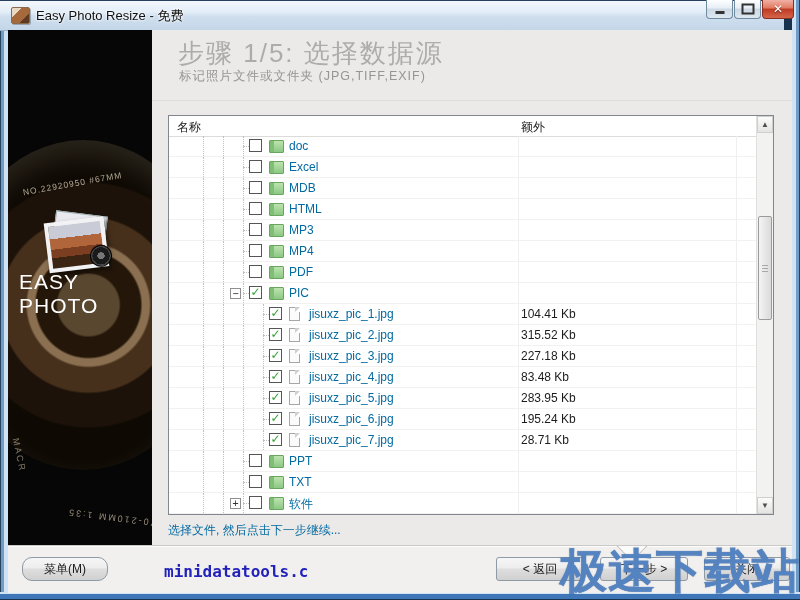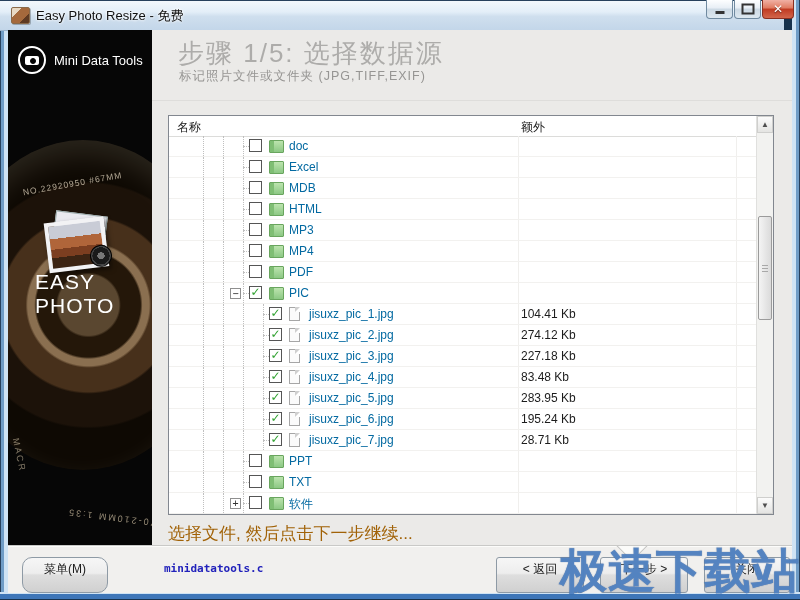--- a/index.html
+++ b/index.html
@@ -35,21 +35,21 @@
   .lens{position:absolute;left:-60px;top:110px;width:270px;height:330px;border-radius:50%;
     background:radial-gradient(circle at 52% 50%, #5a4730 0 14%, #241709 15% 24%, #8a6f50 25% 28%, #47301b 29% 40%, #1c1209 41% 56%, #0e0903 57% 78%, #050302 79% 100%);
     box-shadow:inset 0 14px 30px rgba(255,245,225,.12);}
   .ring-top{position:absolute;left:14px;top:146px;width:130px;color:#cfc3ae;font-size:8.5px;letter-spacing:1px;transform:rotate(-10deg);opacity:.85;white-space:nowrap;}
   .ring-bottom{position:absolute;left:18px;top:480px;width:130px;color:#b7a98f;font-size:9px;letter-spacing:2px;transform:rotate(187deg);opacity:.8;white-space:nowrap;}
   .ring-left{position:absolute;left:-6px;top:420px;color:#b7a98f;font-size:9px;letter-spacing:2px;transform:rotate(78deg);opacity:.7;}
   .photo-stack{position:absolute;left:38px;top:188px;width:56px;height:46px;transform:rotate(-7deg);}
   .photo-back{position:absolute;left:8px;top:-4px;width:50px;height:42px;background:#e9e9ef;border:1px solid #9aa;transform:rotate(14deg);}
   .photo-front{position:absolute;left:0;top:2px;width:52px;height:42px;background:linear-gradient(#c9ccd6 0 30%,#b0653a 30% 55%,#7c3e20 55% 75%,#3c2413 75% 100%);border:4px solid #f2f2f4;box-shadow:2px 3px 5px rgba(0,0,0,.5);}
   .photo-cam{position:absolute;right:-8px;bottom:-6px;width:20px;height:20px;border-radius:50%;background:radial-gradient(circle,#777 0 25%,#1a1a1a 26% 60%,#444 61% 75%,#111 76% 100%);border:1px solid #000;}
-  .logo1{position:absolute;left:27px;top:240px;color:#fff;font-size:21px;letter-spacing:1px;font-weight:400;}
+  .logo1{position:absolute;left:11px;top:240px;color:#fff;font-size:21px;letter-spacing:1px;font-weight:400;}
   .logo2{position:absolute;left:12px;top:262px;color:#fff;font-size:30px;letter-spacing:1px;font-weight:bold;}
   
   .hdr{position:absolute;left:144px;right:0;top:0;height:70px;border-bottom:1px solid #dedddb;}
   .hdr-title{position:absolute;left:26px;top:6px;font-size:26px;color:#adacaa;letter-spacing:2px;}
   .hdr-sub{position:absolute;left:27px;top:38px;font-size:12.5px;color:#969593;letter-spacing:1px;}
   
   .tree-panel{position:absolute;left:160px;top:85px;width:606px;height:400px;background:#fff;border:1px solid #82878f;box-sizing:border-box;}
   .tree-head{position:absolute;left:0;right:17px;top:0;height:20px;border-bottom:1px solid #dcdcda;background:#fff;}
   .th-name{position:absolute;left:8px;top:3px;font-size:12px;color:#222;}
   .th-extra{position:absolute;left:352px;top:3px;font-size:12px;color:#222;}
@@ -67,27 +67,27 @@
   .lbl{position:absolute;top:3px;font-size:12px;color:#0369a1;white-space:nowrap;}
   .size{position:absolute;left:352px;top:3px;font-size:12px;color:#1c1c1c;}
   
   .vsb{position:absolute;top:0;right:0;bottom:0;width:17px;background:#f2f2f0;border-left:1px solid #e0e0de;box-sizing:border-box;}
   .sb-btn{position:absolute;left:0;width:16px;height:17px;background:linear-gradient(#fbfbfb,#e4e4e2);border:1px solid #cfcfcd;box-sizing:border-box;color:#4f4f4f;font-size:8px;text-align:center;line-height:15px;}
   .sb-up{top:0;}
   .sb-down{bottom:0;}
   .sb-thumb{position:absolute;left:1px;top:100px;width:14px;height:104px;background:linear-gradient(to right,#f4f4f4,#dadada);border:1px solid #9b9b9b;border-radius:2px;box-sizing:border-box;}
   .sb-thumb::after{content:"";position:absolute;left:3px;top:48px;width:6px;height:7px;background:repeating-linear-gradient(#a8a8a8 0 1px,transparent 1px 3px);}
   
-  .hint{position:absolute;left:160px;top:492px;font-size:17px;color:#a16207;}
+  .hint{position:absolute;left:160px;top:492px;font-size:12px;color:#0369a1;}
   
   .bbar{position:absolute;left:0;right:0;top:515px;height:47px;background:#f1f0ee;border-top:1px solid #c9c9c7;box-shadow:inset 0 1px 0 #fcfcfa;overflow:hidden;}
   .notch{position:absolute;left:613px;top:-11px;width:20px;height:20px;background:#fbfbf9;border:1px solid #c3c3c1;transform:rotate(45deg);}
-  .btn{position:absolute;top:11px;height:36px;box-sizing:border-box;background:linear-gradient(#f6f6f6,#ededed 45%,#dedede 50%,#d0d0d0);border:1px solid #8e9aa5;border-radius:3px;font-size:12px;color:#1a1a1a;text-align:center;line-height:22px;font-family:"Liberation Sans",sans-serif;}
+  .btn{position:absolute;top:11px;height:24px;box-sizing:border-box;background:linear-gradient(#f6f6f6,#ededed 45%,#dedede 50%,#d0d0d0);border:1px solid #8e9aa5;border-radius:3px;font-size:12px;color:#1a1a1a;text-align:center;line-height:22px;font-family:"Liberation Sans",sans-serif;}
   .menu-btn{left:14px;width:86px;border-radius:10px;}
-  .site-link{position:absolute;left:156px;top:16px;font-family:"DejaVu Sans Mono","Liberation Mono",monospace;font-weight:bold;font-size:11px;color:#2222bb;}
+  .site-link{position:absolute;left:156px;top:16px;font-family:"DejaVu Sans Mono","Liberation Mono",monospace;font-weight:bold;font-size:16px;color:#2222bb;}
   .back-btn{left:488px;width:88px;}
   .next-btn{left:592px;width:88px;}
   .close-btn{left:696px;width:86px;}
   
   .watermark{position:absolute;left:560px;top:540px;width:240px;font-size:47px;font-weight:bold;letter-spacing:1px;color:rgba(88,138,200,.85);text-shadow:0 0 1px rgba(40,80,140,.9);white-space:nowrap;z-index:50;font-family:"Liberation Sans",sans-serif;}
 </style>
 </head>
 <body>
 
 <div class="window">
@@ -115,24 +115,20 @@
       <div class="lens"></div>
       <div class="ring-top">NO.22920950  #67MM</div>
       <div class="photo-stack">
         <div class="photo-back"></div>
         <div class="photo-front"></div>
         <div class="photo-cam"></div>
       </div>
       <div class="logo1">EASY PHOTO</div>
       <div class="ring-bottom">70-210MM 1:35</div>
       <div class="ring-left">MACR</div>
-      <div class="brand">
-        <span class="cam-circle"></span>
-        <span class="brand-text">Mini Data Tools</span>
-      </div>
     </aside>
 
     <div class="hdr">
       <div class="hdr-title">步骤 1/5: 选择数据源</div>
       <div class="hdr-sub">标记照片文件或文件夹  (JPG,TIFF,EXIF)</div>
     </div>
 
     <div class="tree-panel">
       <div class="tree-head">
         <span class="th-name">名称</span>
@@ -227,21 +223,21 @@
           </div>
           <div class="trow">
             <span class="vg" style="left: 34px;"></span>
             <span class="vg" style="left: 54px;"></span>
             <span class="vg" style="left: 74px;"></span>
             <span class="vg" style="left: 94px;"></span>
             <span class="hg" style="left: 94px; width: 6px;"></span>
             <span class="cb" style="left: 100px;">✓</span>
             <span class="file" style="left: 120px;"></span>
             <span class="lbl" style="left: 140px;">jisuxz_pic_2.jpg</span>
-            <span class="size">274.12 Kb</span>
+            <span class="size">315.52 Kb</span>
           </div>
           <div class="trow">
             <span class="vg" style="left: 34px;"></span>
             <span class="vg" style="left: 54px;"></span>
             <span class="vg" style="left: 74px;"></span>
             <span class="vg" style="left: 94px;"></span>
             <span class="hg" style="left: 94px; width: 6px;"></span>
             <span class="cb" style="left: 100px;">✓</span>
             <span class="file" style="left: 120px;"></span>
             <span class="lbl" style="left: 140px;">jisuxz_pic_3.jpg</span>

